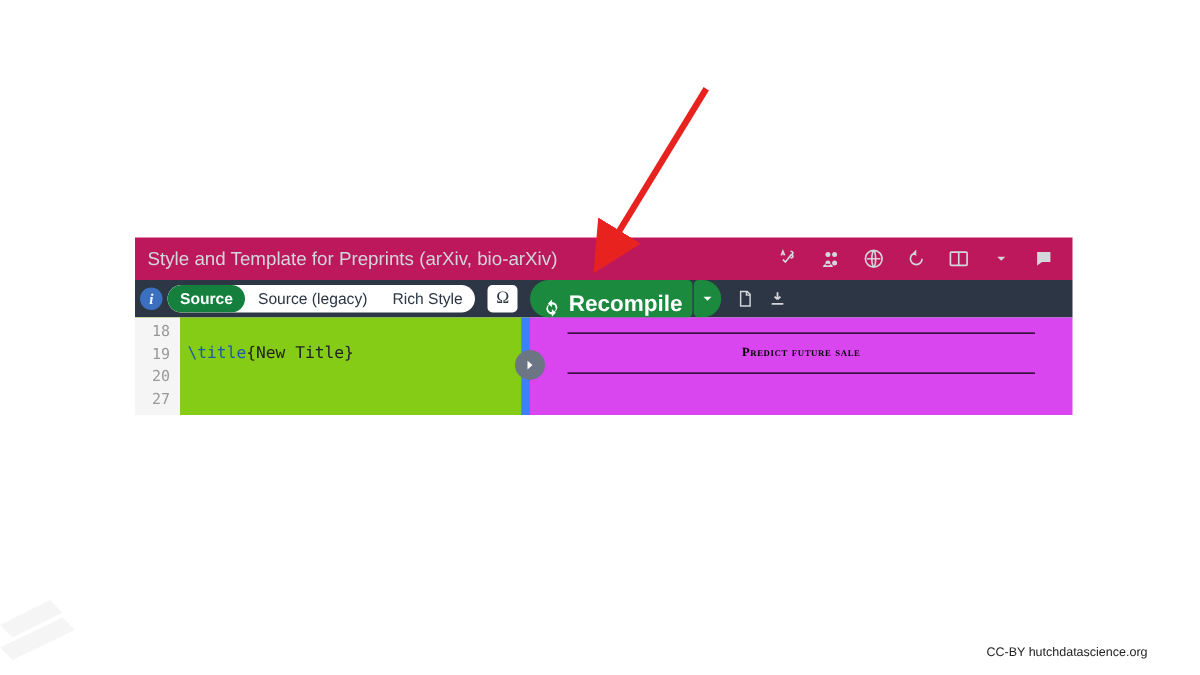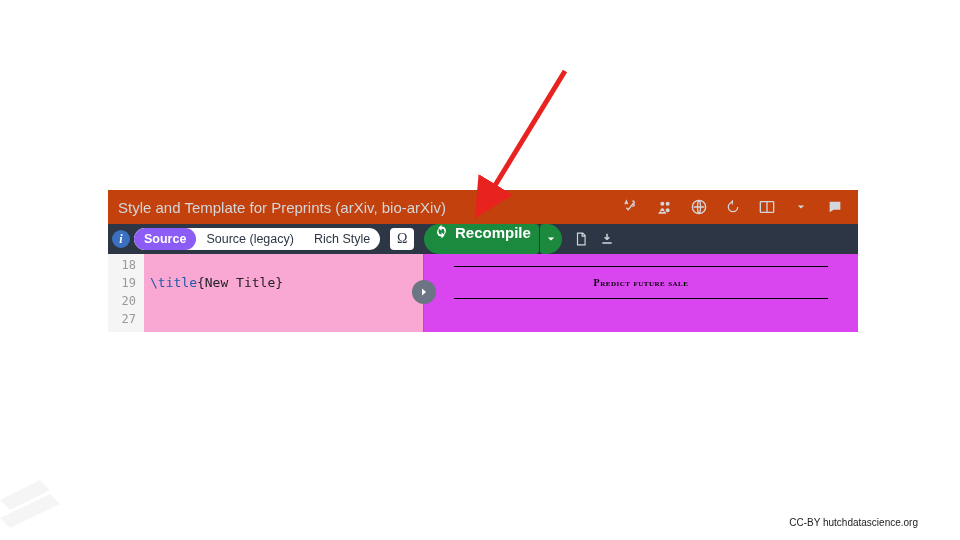--- a/index.html
+++ b/index.html
@@ -12,21 +12,21 @@
   overflow: hidden;
 }
 .editor-wrap {
   position: absolute;
   left: 108px;
   top: 190px;
   width: 750px;
   background: #fff;
 }
 .titlebar {
-  background: #c2410c;
+  background: #be185d;
   height: 34px;
   display: flex;
   align-items: center;
   justify-content: space-between;
   padding: 0 6px 0 10px;
   color: #d3d6db;
 }
 .project-title {
   font-size: 15px;
   font-weight: 400;
@@ -83,21 +83,21 @@
   padding: 0 10px;
   font-size: 12.5px;
   height: 22px;
   display: flex;
   align-items: center;
   color: #2c3644;
   cursor: pointer;
   white-space: nowrap;
 }
 .pill.active {
-  background: #8b5cf6;
+  background: #15803d;
   color: #fff;
   border-radius: 12px;
   font-weight: 600;
 }
 .omega-btn {
   margin-left: 6px;
   width: 24px;
   height: 22px;
   background: #fff;
   border-radius: 4px;
@@ -114,24 +114,24 @@
   left: 316px;
   display: flex;
   align-items: center;
   height: 100%;
 }
 .recompile-btn {
   background: #1b8a3f;
   color: #fff;
   height: 30px;
   display: flex;
-  align-items: flex-start;
+  align-items: flex-end;
   border-radius: 15px 4px 4px 15px;
   padding: 0 8px 0 10px;
-  font-size: 15px;
+  font-size: 18px;
   font-weight: 600;
   cursor: pointer;
   gap: 6px;
 }
 .recompile-btn .refresh-ic { display: flex; }
 .recompile-btn .refresh-ic svg { width: 15px; height: 15px; fill: #fff; }
 .recompile-dd {
   background: #1b8a3f;
   height: 30px;
   width: 22px;
@@ -154,25 +154,25 @@
   display: flex;
 }
 .right-tools .ricon svg { width: 14px; height: 14px; fill: currentColor; }
 .panes {
   display: flex;
   position: relative;
   height: 78px;
 }
 .code-pane {
   width: 316px;
-  background: #f9a8d4;
+  background: #84cc16;
   display: flex;
   font-family: "Menlo", "Consolas", monospace;
   font-size: 13px;
-  border-right: 1px solid #3b82f6;
+  border-right: 7px solid #3b82f6;
 }
 .gutter {
   background: #f5f5f5;
   color: #999;
   text-align: right;
   padding: 2px 8px 2px 4px;
   min-width: 36px;
   line-height: 18px;
   font-size: 12px;
 }

